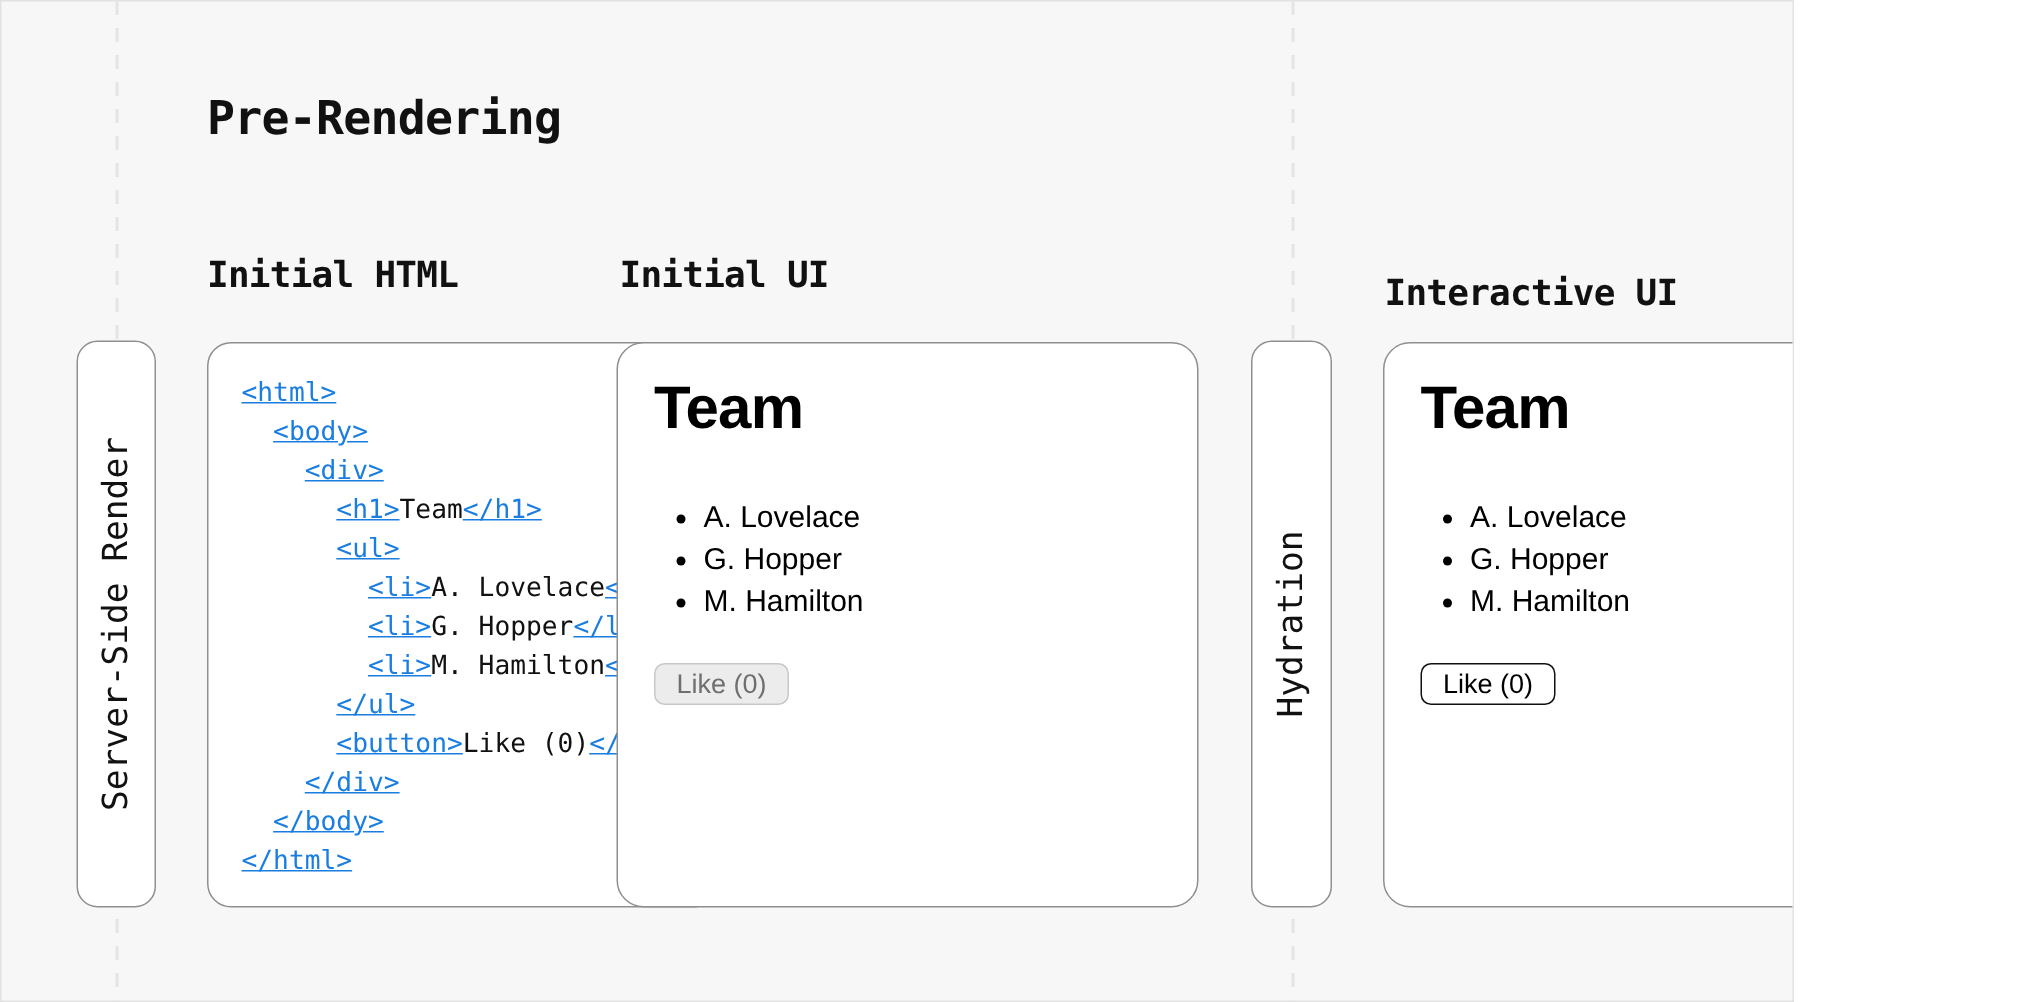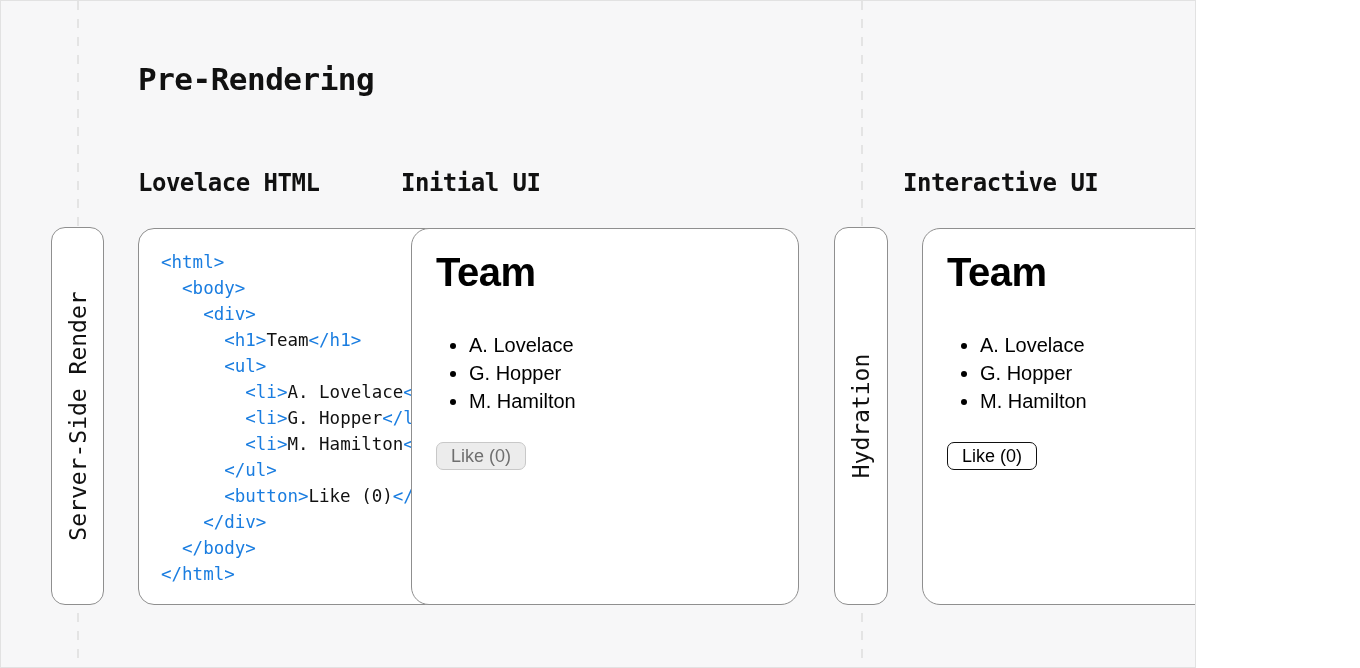--- a/index.html
+++ b/index.html
@@ -17,43 +17,43 @@
   .mono{font-family:"DejaVu Sans Mono","Liberation Mono",monospace;}
   .page-title{
     position:absolute;left:137px;top:60px;font-size:31px;font-weight:bold;
     letter-spacing:-0.5px;color:#111;
   }
   .col-label{
     position:absolute;top:168px;font-size:24px;font-weight:bold;color:#111;
     letter-spacing:-0.5px;
   }
   .col-label.initial-html{left:137px;}
-  .col-label.initial-ui{left:400px;}
-  .col-label.interactive-ui{left:902px;}
+  .col-label.initial-ui{left:412px;}
+  .col-label.interactive-ui{left:922px;margin-top:12px;}
   .step-box{
     position:absolute;top:226px;height:378px;box-sizing:border-box;
     background:#fff;border:1.5px solid #8f8f8f;border-radius:14px;z-index:1;
     display:flex;align-items:center;justify-content:center;
   }
   .step-box.ssr{left:50px;width:53px;}
   .step-box.hydration{left:833px;width:54px;}
   .vlabel{
     transform:rotate(-90deg);white-space:nowrap;font-size:23px;color:#111;
   }
   .code-panel{
     position:absolute;left:137px;top:227px;width:341px;height:377px;
     box-sizing:border-box;background:#fff;border:1.5px solid #8f8f8f;
     border-radius:16px;z-index:1;overflow:hidden;
   }
   .code-block{
     position:absolute;left:22px;top:20px;font-size:17.5px;line-height:26px;
     white-space:pre;color:#111;
   }
   .code-line{white-space:pre;}
-  .code-line .tag{color:#1a7de0;}
+  .code-line .tag{color:#1a7de0;text-decoration:underline;}
   .code-line .txt{color:#111;}
   .ui-panel{
     position:absolute;top:227px;width:388px;height:377px;box-sizing:border-box;
     background:#fff;border:1.5px solid #8f8f8f;border-radius:18px;z-index:2;
     padding:20px 24px;
   }
   .ui-panel.initial{left:410px;}
   .ui-panel.interactive{left:921px;}
   .ui-heading{
     font-size:40px;line-height:46px;font-weight:bold;color:#000;
@@ -77,21 +77,21 @@
 </head>
 <body>
 
 <div class="stage">
 
   <div class="dash-line dash-left"></div>
   <div class="dash-line dash-right"></div>
 
   <div class="page-title mono">Pre-Rendering</div>
 
-  <div class="col-label mono initial-html">Lovelace HTML</div>
+  <div class="col-label mono initial-html">Initial HTML</div>
   <div class="col-label mono initial-ui">Initial UI</div>
   <div class="col-label mono interactive-ui">Interactive UI</div>
 
   <div class="step-box ssr">
     <span class="vlabel mono">Server-Side Render</span>
   </div>
 
   <div class="code-panel">
     <div class="code-block mono"><div class="code-line"><span class="tag">&lt;html&gt;</span></div><div class="code-line"><span class="txt">  </span><span class="tag">&lt;body&gt;</span></div><div class="code-line"><span class="txt">    </span><span class="tag">&lt;div&gt;</span></div><div class="code-line"><span class="txt">      </span><span class="tag">&lt;h1&gt;</span><span class="txt">Team</span><span class="tag">&lt;/h1&gt;</span></div><div class="code-line"><span class="txt">      </span><span class="tag">&lt;ul&gt;</span></div><div class="code-line"><span class="txt">        </span><span class="tag">&lt;li&gt;</span><span class="txt">A. Lovelace</span><span class="tag">&lt;/li&gt;</span></div><div class="code-line"><span class="txt">        </span><span class="tag">&lt;li&gt;</span><span class="txt">G. Hopper</span><span class="tag">&lt;/li&gt;</span></div><div class="code-line"><span class="txt">        </span><span class="tag">&lt;li&gt;</span><span class="txt">M. Hamilton</span><span class="tag">&lt;/li&gt;</span></div><div class="code-line"><span class="txt">      </span><span class="tag">&lt;/ul&gt;</span></div><div class="code-line"><span class="txt">      </span><span class="tag">&lt;button&gt;</span><span class="txt">Like (0)</span><span class="tag">&lt;/button&gt;</span></div><div class="code-line"><span class="txt">    </span><span class="tag">&lt;/div&gt;</span></div><div class="code-line"><span class="txt">  </span><span class="tag">&lt;/body&gt;</span></div><div class="code-line"><span class="tag">&lt;/html&gt;</span></div></div>
   </div>

